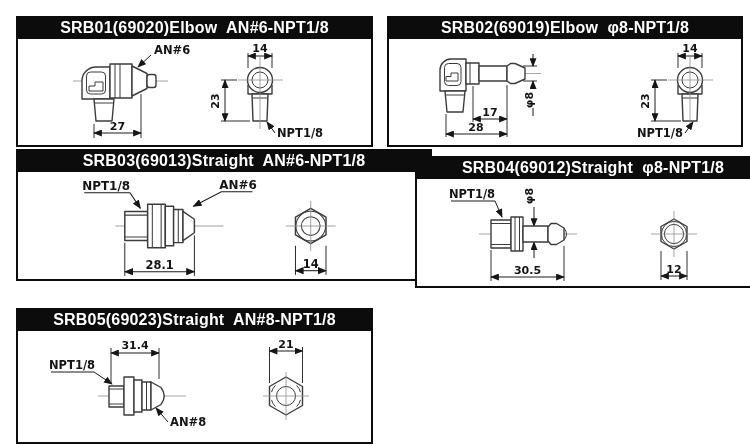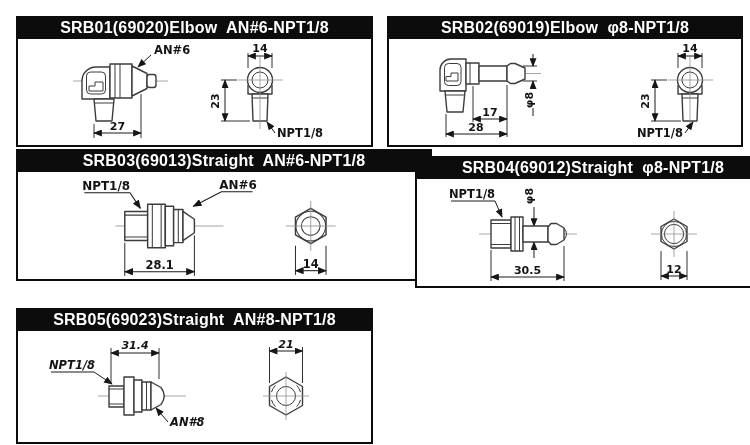--- a/index.html
+++ b/index.html
@@ -17,21 +17,21 @@
   .pt{fill:#ffffff;stroke:#3c3c3c;stroke-width:1.4;stroke-linejoin:round;}
   .pd{fill:none;stroke:#3c3c3c;stroke-width:1;}
   .cl{stroke:#909090;stroke-width:.8;fill:none;}
   .dim{stroke:#1a1a1a;stroke-width:1;fill:none;}
   .ext{stroke:#1a1a1a;stroke-width:.9;}
   .ldr{stroke:#1a1a1a;stroke-width:1;fill:none;}
   #p1{left:16px;top:16px;width:357px;}   #p1 .pbody{height:106px;}
   #p2{left:387px;top:16px;width:356px;border-radius:24px;}  #p2 .pbody{height:106px;}
   #p3{left:16px;top:149px;width:416px;}  #p3 .pbody{height:107px;}
   #p4{left:387px;top:156px;width:356px;padding-left:28px;} #p4 .pbody{height:107px;}
-  #p5{left:16px;top:296px;width:357px;margin-top:12px;}  #p5 .pbody{height:111px;font-style:italic;}
+  #p5{left:16px;top:296px;width:357px;margin-top:12px;}  #p5 .pbody{height:111px;}
 </style>
 </head>
 <body>
 
 <svg width="0" height="0" style="position:absolute" aria-hidden="true">
   <defs>
     <marker id="arr" viewBox="0 0 10 8" refX="9" refY="4" markerWidth="9" markerHeight="7" orient="auto-start-reverse">
       <path d="M0,0 L10,4 L0,8 Z" fill="#161616"></path>
     </marker>
   </defs>

